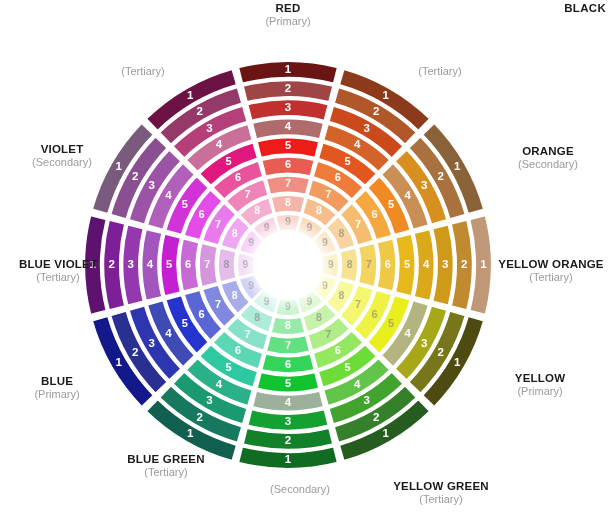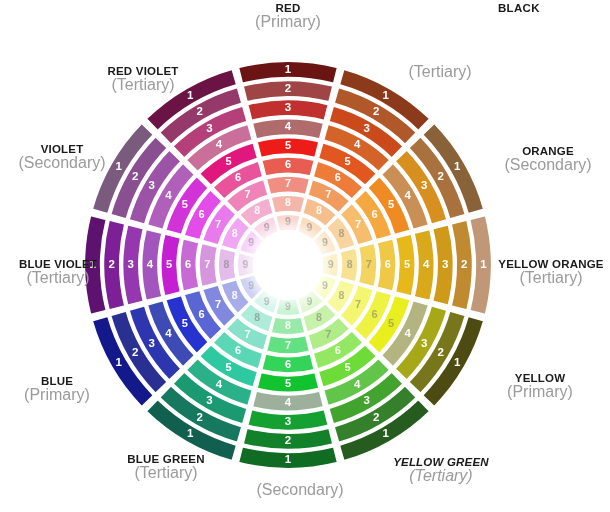--- a/index.html
+++ b/index.html
@@ -27,36 +27,36 @@
     font-family:"Liberation Sans", sans-serif;
     font-weight:bold;
     font-size:11.5px;
     color:#1a1a1a;
     letter-spacing:0.2px;
     white-space:nowrap;
     line-height:13px;
   }
   .label-kind{
     font-family:"Liberation Sans", sans-serif;
-    font-size:16px;
+    font-size:11px;
     color:#9b9b9b;
     white-space:nowrap;
     line-height:13px;
   }
   .ta-center{text-align:center;}
 
   
   #legend{
     position:absolute;
     left:498px;top:2px;
     width:108px;height:132px;
   }
   #legend-title{
     position:absolute;left:0;top:0;width:108px;
-    text-align:left;
+    text-align:right;
     font-family:"Liberation Sans", sans-serif;
     font-weight:bold;font-size:11.5px;color:#1a1a1a;
     letter-spacing:0.3px;
   }
   .legend-num{
     font-family:"Liberation Sans", sans-serif;
     font-weight:bold;font-size:10px;
     text-anchor:middle;dominant-baseline:middle;
   }
 </style>
@@ -333,21 +333,21 @@
       <div class="label-kind">(Secondary)</div>
     </div>
     <div class="label-group ta-center" style="left: 461px; top: 258px; width: 180px;">
       <div class="label-name">YELLOW ORANGE</div>
       <div class="label-kind">(Tertiary)</div>
     </div>
     <div class="label-group ta-center" style="left: 450px; top: 372px; width: 180px;">
       <div class="label-name">YELLOW</div>
       <div class="label-kind">(Primary)</div>
     </div>
-    <div class="label-group ta-center" style="left: 351px; top: 456px; width: 180px; font-style: italic;">
+    <div class="label-group ta-center" style="left: 351px; top: 480px; width: 180px;">
       <div class="label-name">YELLOW GREEN</div>
       <div class="label-kind">(Tertiary)</div>
     </div>
     <div class="label-group ta-center" style="left: 210px; top: 483px; width: 180px;">
       <div class="label-kind">(Secondary)</div>
     </div>
     <div class="label-group ta-center" style="left: 76px; top: 453px; width: 180px;">
       <div class="label-name">BLUE GREEN</div>
       <div class="label-kind">(Tertiary)</div>
     </div>
@@ -357,21 +357,20 @@
     </div>
     <div class="label-group ta-center" style="left: -32px; top: 258px; width: 180px;">
       <div class="label-name">BLUE VIOLET</div>
       <div class="label-kind">(Tertiary)</div>
     </div>
     <div class="label-group ta-center" style="left: -28px; top: 143px; width: 180px;">
       <div class="label-name">VIOLET</div>
       <div class="label-kind">(Secondary)</div>
     </div>
     <div class="label-group ta-center" style="left: 53px; top: 65px; width: 180px;">
-      <div class="label-name">RED VIOLET</div>
       <div class="label-kind">(Tertiary)</div>
     </div>
   </div>
 
 <div id="legend">
   <div id="legend-title">BLACK</div>
   <svg id="legend-svg" width="108" height="132" viewBox="0 0 108 132">
     <g id="legend-bands">
         <path d="M 12.271579419213076 -330.7456470176611 A 185.5 185.5 0 0 1 95.72842058078695 -330.7456470176611 L 91.79177712976932 -313.6941708839195 A 168 168 0 0 0 16.208222870230713 -313.6941708839195 Z" fill="#0d0d0d"></path>
         <text x="54.0" y="-326.3" class="legend-num" fill="#ffffff">1</text>

